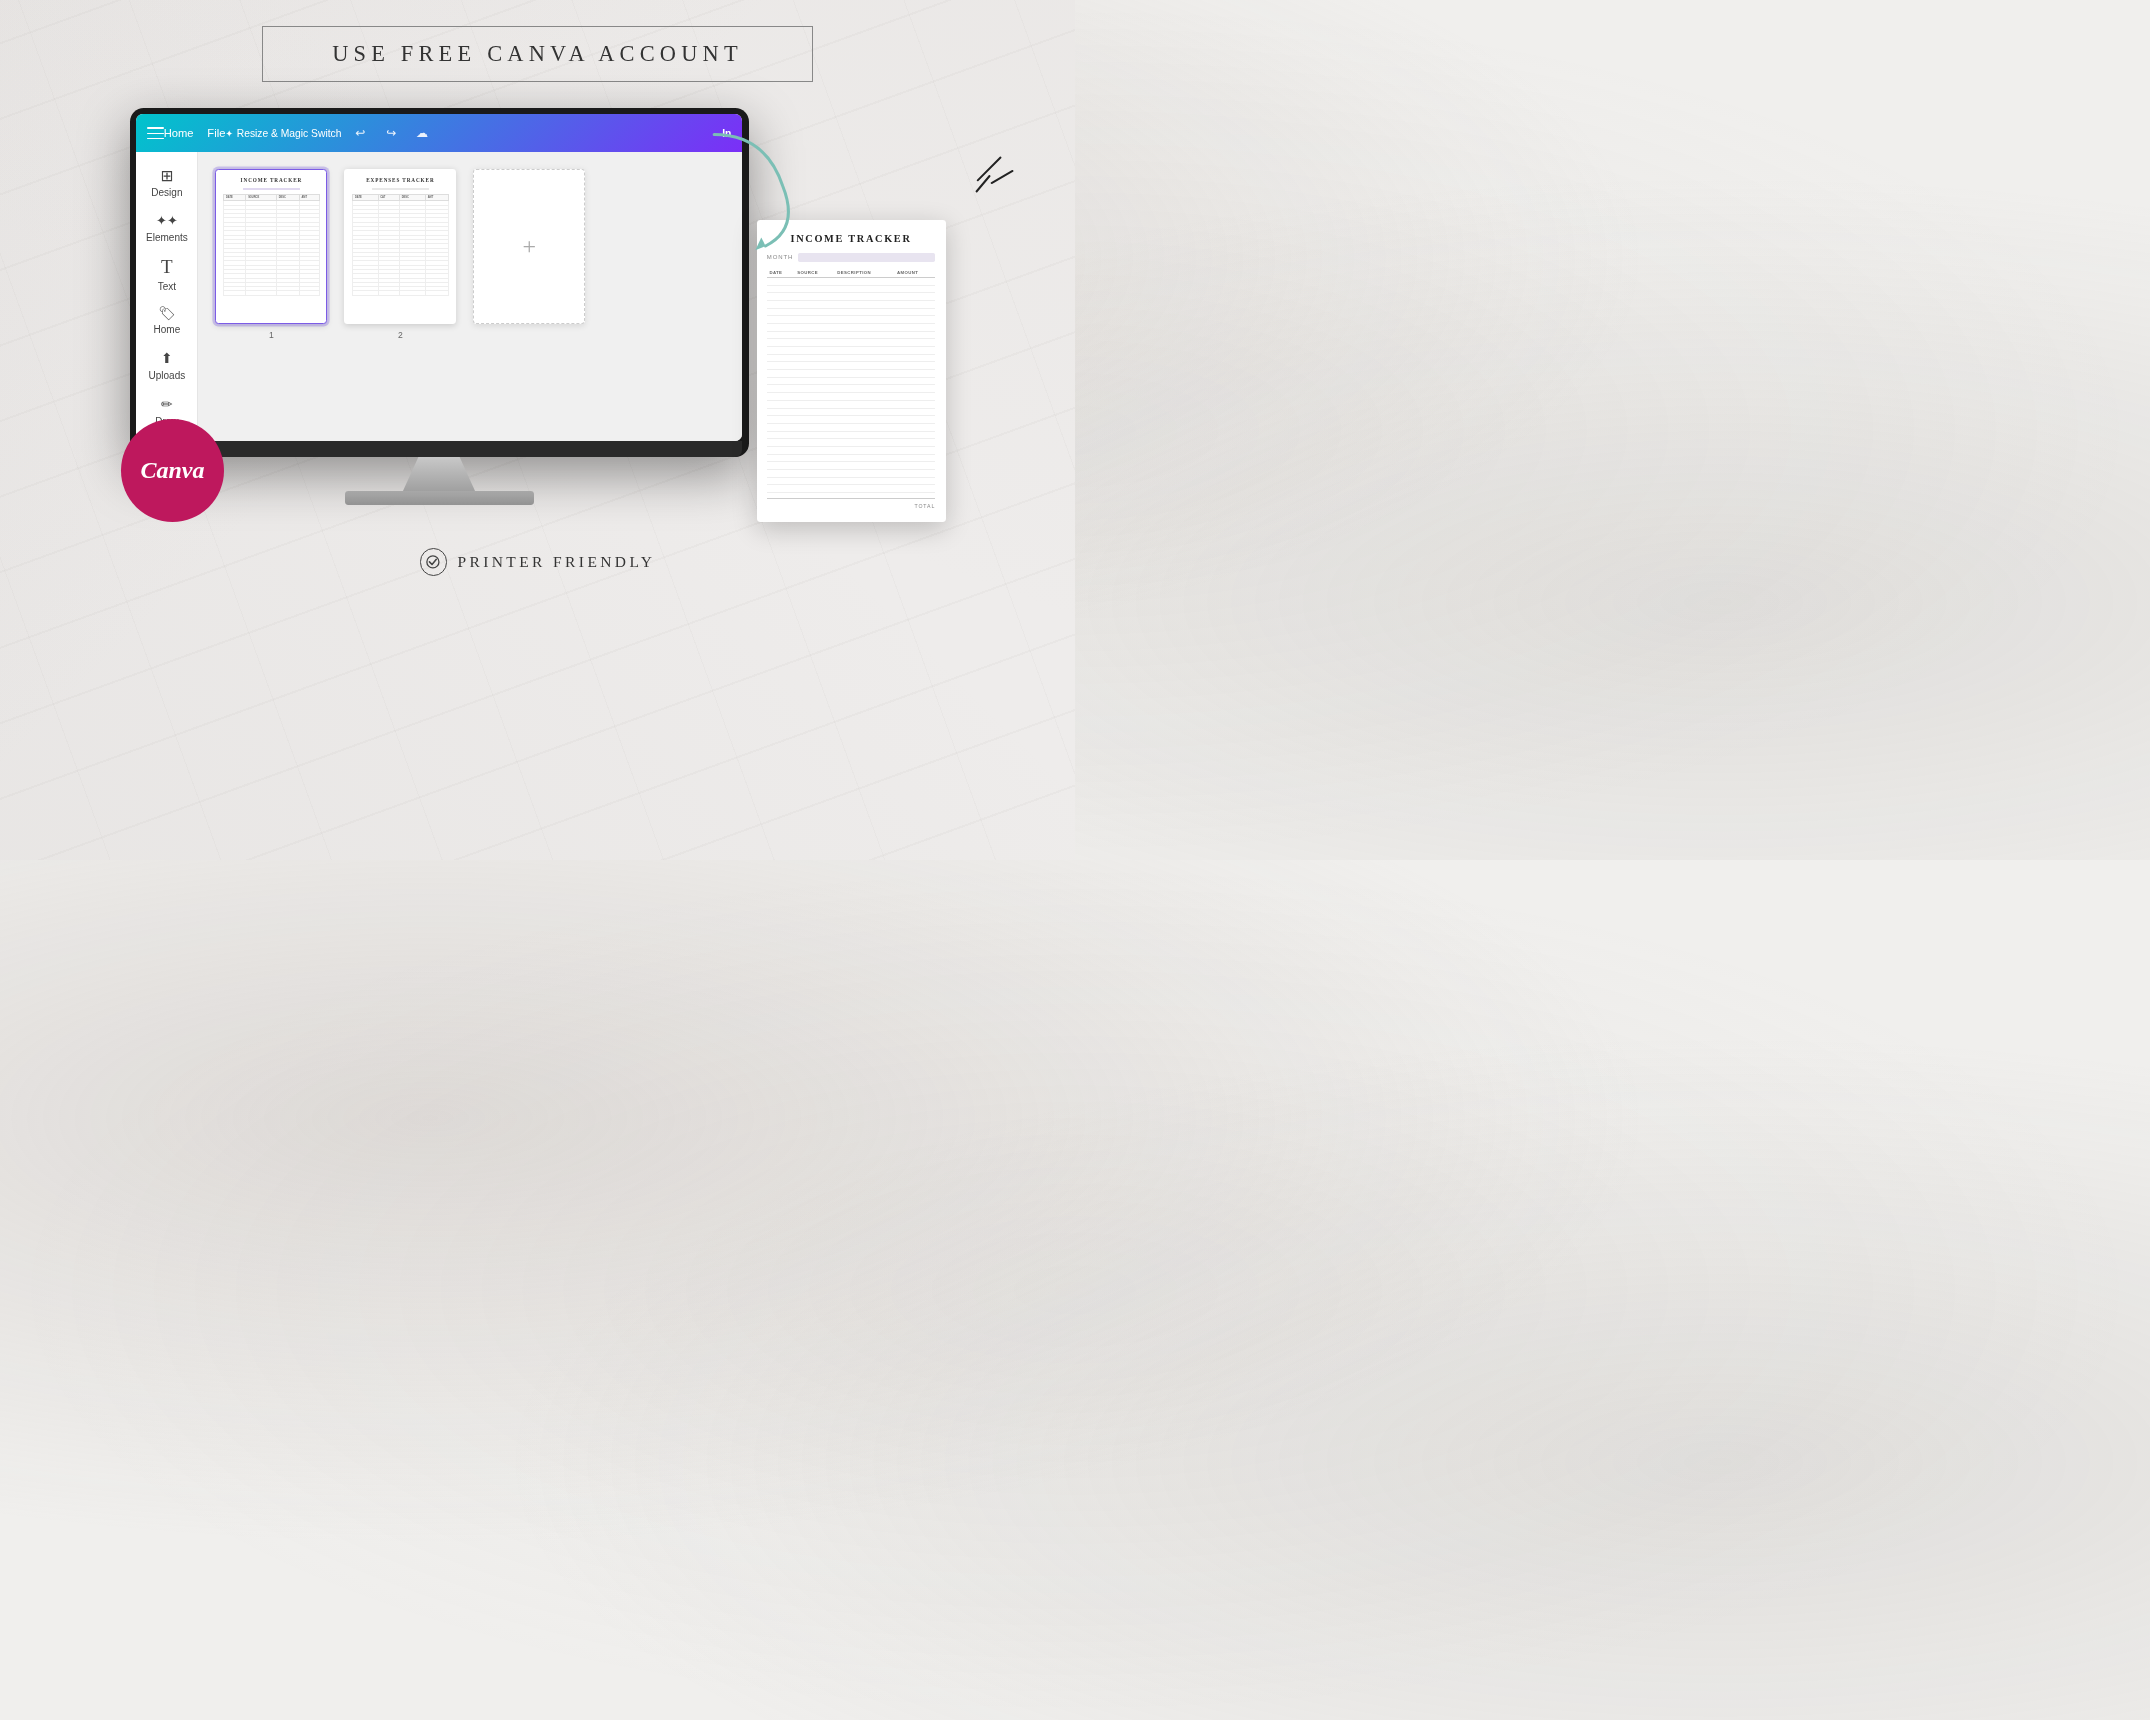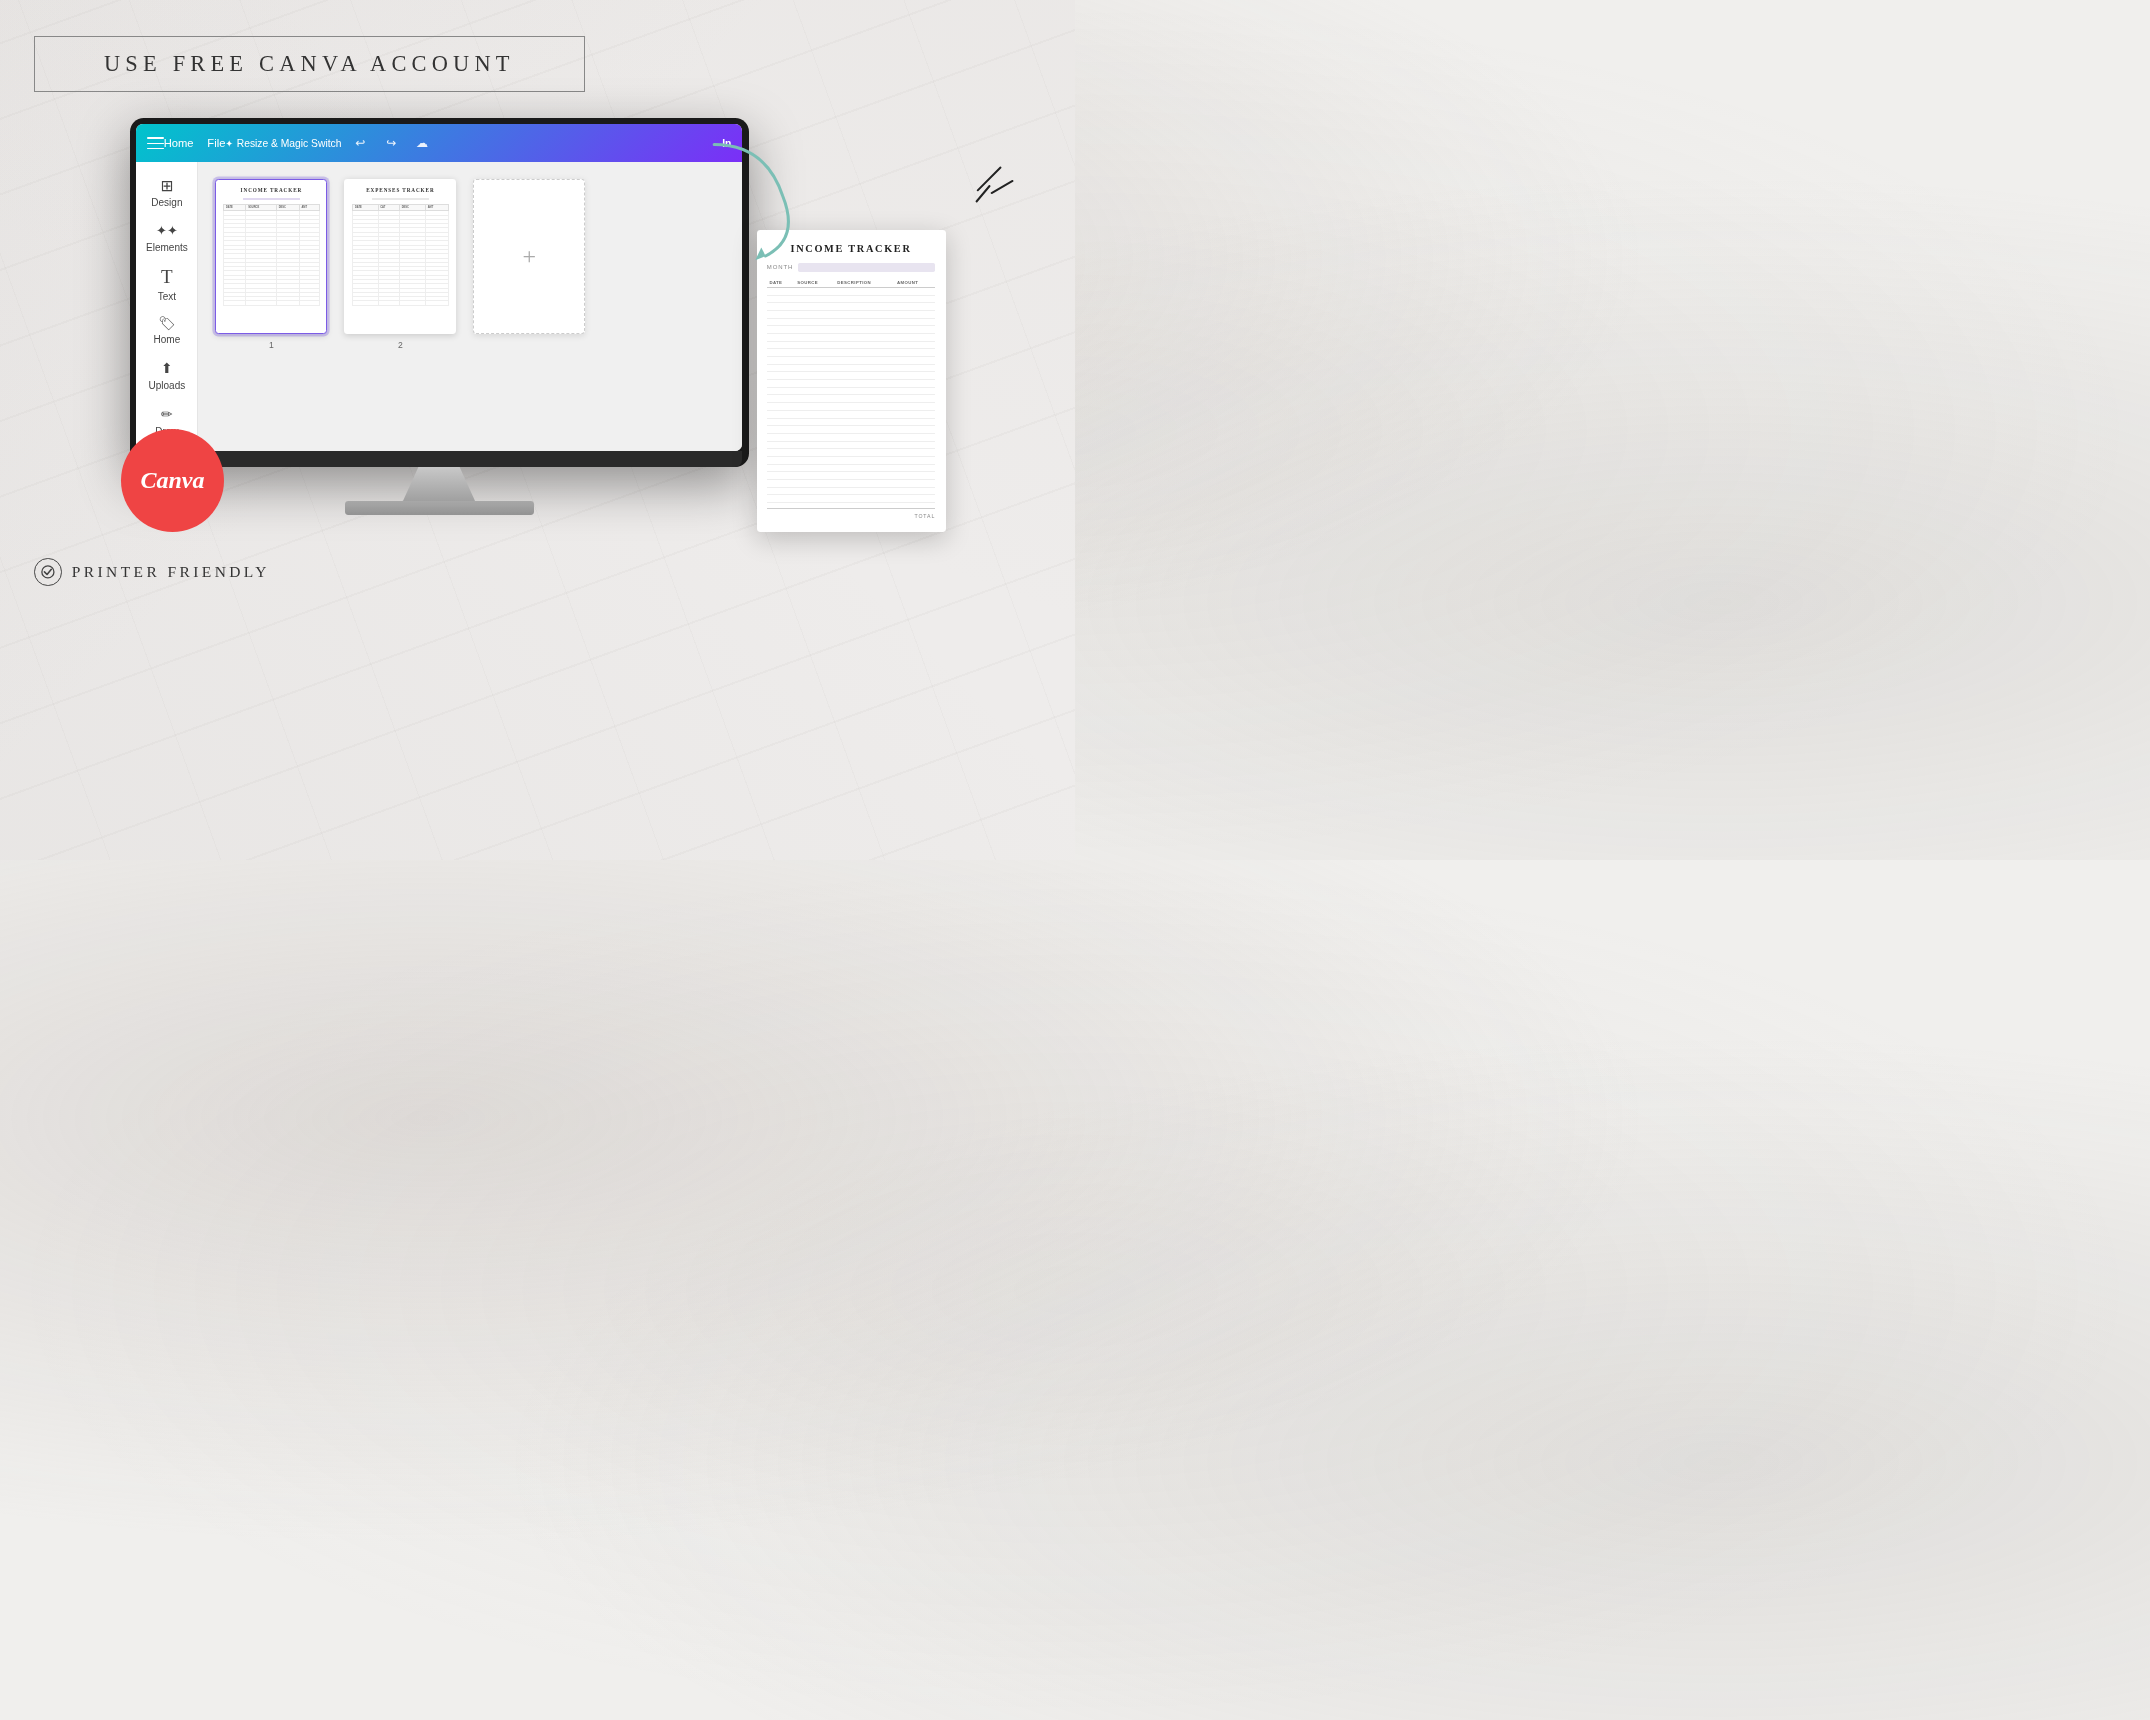--- a/index.html
+++ b/index.html
@@ -50,22 +50,22 @@
         );
     }
 
     .content-wrapper {
       position: relative;
       z-index: 1;
       width: 100%;
       height: 100%;
       display: flex;
       flex-direction: column;
-      align-items: flex-start;
-      padding: 36px 34px;
+      align-items: center;
+      padding: 26px 34px;
     }
 
     
     .title-box {
       border: 1.3px solid #888;
       padding: 13.8px 69px;
       margin-bottom: 26px;
       background: transparent;
     }
 
@@ -395,21 +395,21 @@
       width: 100%;
     }
 
     
     .canva-logo {
       position: absolute;
       bottom: -17px;
       left: -8.6px;
       width: 103px;
       height: 103px;
-      background: #ef4444;
+      background: #be185d;
       border-radius: 50%;
       display: flex;
       align-items: center;
       justify-content: center;
       z-index: 10;
     }
 
     .canva-logo-text {
       font-family: 'Georgia', serif;
       font-style: italic;

